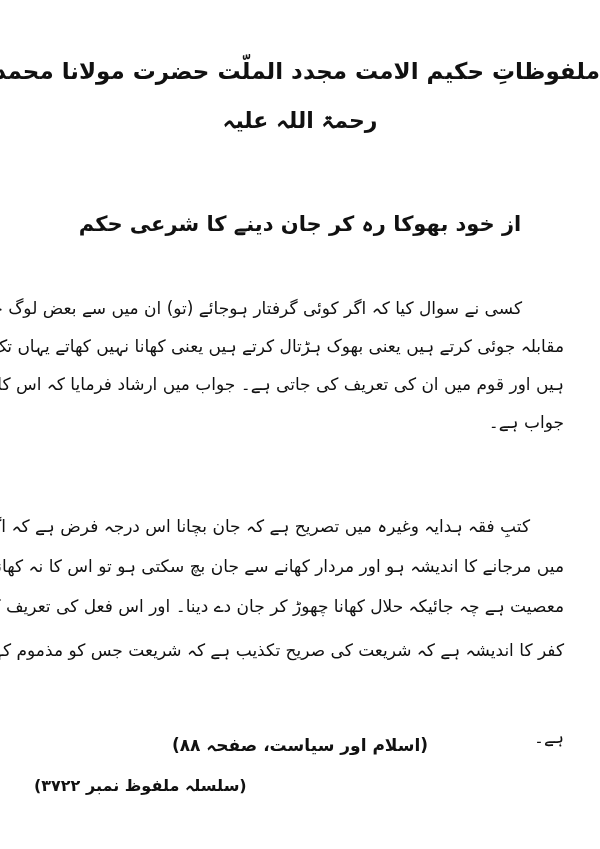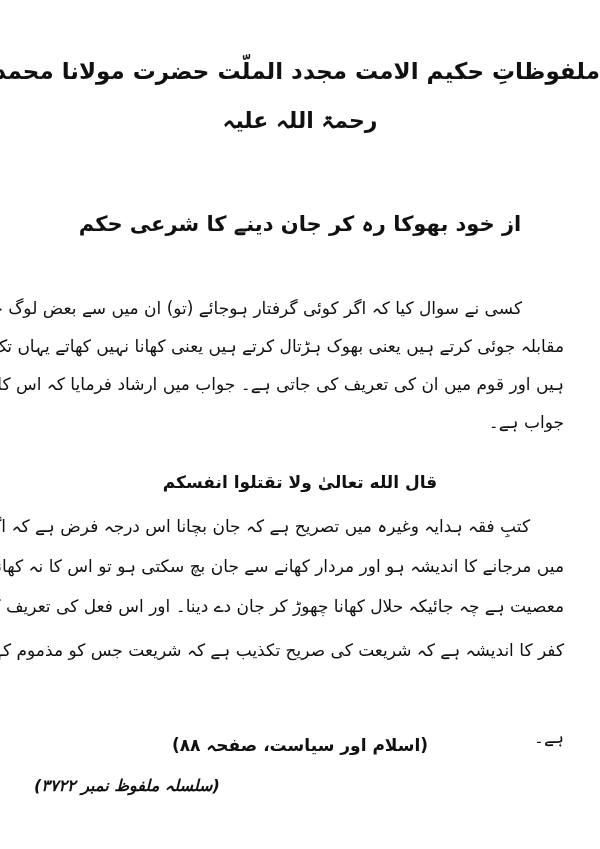--- a/index.html
+++ b/index.html
@@ -63,39 +63,37 @@
       font-size: 17px;
       font-weight: bold;
       left: 0; right: 0;
       text-align: center;
     }
     .series {
       font-size: 16px;
       font-weight: bold;
       left: 34px;
       text-align: left;
-      font-style: italic;
     }
   </style>
 </head>
 <body>
 
 <div class="page">
 
   <div class="line title-line" style="top:58px;">ملفوظاتِ حکیم الامت مجدد الملّت حضرت مولانا محمد اشرف علی تھانوی</div>
   <div class="line title-line" style="top:108px; font-size:22px;">رحمۃ اللہ علیہ</div>
 
   <div class="line subtitle" style="top:212px;">از خود بھوکا رہ کر جان دینے کا شرعی حکم</div>
 
   <div class="line body-line indent" style="top:298px; right:78px; left:36px;">کسی نے سوال کیا کہ اگر کوئی گرفتار ہوجائے (تو) ان میں سے بعض لوگ جیل خانہ میں</div>
   <div class="line body-line" style="top:336px;">مقابلہ جوئی کرتے ہیں یعنی بھوک ہڑتال کرتے ہیں یعنی کھانا نہیں کھاتے یہاں تک کہ مرجاتے</div>
   <div class="line body-line" style="top:374px;">ہیں اور قوم میں ان کی تعریف کی جاتی ہے۔ جواب میں ارشاد فرمایا کہ اس کا خودکشی اور حرام ہونا</div>
   <div class="line body-line last" style="top:412px;">جواب ہے۔</div>
 
-  <div class="line quran" style="top:472px;">قال الله تعالیٰ ولا تقتلوا انفسکم</div>
 
   <div class="line body-line indent" style="top:516px; right:70px; left:36px;">کتبِ فقہ ہدایہ وغیرہ میں تصریح ہے کہ جان بچانا اس درجہ فرض ہے کہ اگر حالتِ اضطرار</div>
   <div class="line body-line" style="top:556px;">میں مرجانے کا اندیشہ ہو اور مردار کھانے سے جان بچ سکتی ہو تو اس کا نہ کھانا اور جان دے دینا</div>
   <div class="line body-line" style="top:596px;">معصیت ہے چہ جائیکہ حلال کھانا چھوڑ کر جان دے دینا۔ اور اس فعل کی تعریف کرنے میں تو</div>
   <div class="line body-line" style="top:640px;">کفر کا اندیشہ ہے کہ شریعت کی صریح تکذیب ہے کہ شریعت جس کو مذموم کہتی ہے یہ اس کو محمود کہتا</div>
   <div class="line body-line last" style="top:727px;">ہے۔</div>
 
   <div class="line reference" style="top:735px;">(اسلام اور سیاست، صفحہ ۸۸)</div>
 
   <div class="line series" style="top:776px;">(سلسلہ ملفوظ نمبر ۳۷۲۲)</div>

